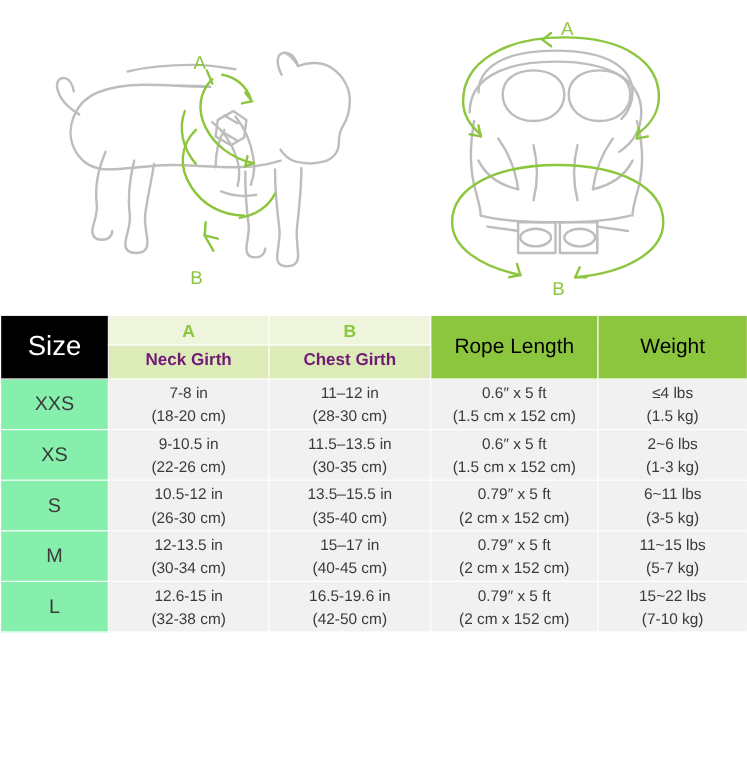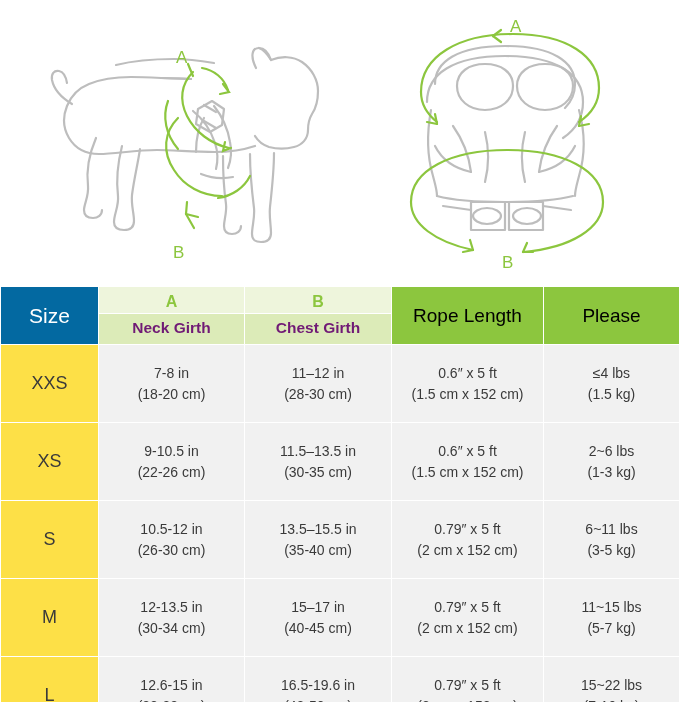--- a/index.html
+++ b/index.html
@@ -45,23 +45,23 @@
     width: 679px;
     margin-top: 10px;
     table-layout: fixed;
   }
   table.sizechart th, table.sizechart td {
     border: 1px solid #ffffff;
     text-align: center;
     vertical-align: middle;
   }
   .hdr-size {
-    background: #0369a1;
+    background: #000000;
     color: #ffffff;
-    font-size: 21px;
+    font-size: 25px;
     font-weight: normal;
     width: 98px;
     padding: 10px 0;
   }
   .hdr-green {
     background: #8cc63e;
     color: #000000;
     font-size: 19px;
     font-weight: normal;
     padding: 10px 0;
@@ -74,24 +74,24 @@
     border-bottom: none;
   }
   .hdr-sub-bot {
     background: #dcebb8;
     color: #701a75;
     font-size: 15.5px;
     padding: 5px 0 7px 0;
     border-top: none;
   }
   td.size-cell {
-    background: #fde047;
+    background: #86efac;
     color: #3a3a3a;
     font-size: 18px;
-    padding: 28px 0;
+    padding: 12px 0;
   }
   td.data-cell {
     background: #f1f1f1;
     color: #3a3a3a;
     font-size: 14px;
     line-height: 1.45;
     padding: 0 2px;
   }
 </style>
 </head>
@@ -226,21 +226,21 @@
       <col style="width:147px">
       <col style="width:152px">
       <col style="width:136px">
     </colgroup>
     <thead>
       <tr>
         <th class="hdr-size" rowspan="2">Size</th>
         <th class="hdr-sub-top">A</th>
         <th class="hdr-sub-top">B</th>
         <th class="hdr-green" rowspan="2">Rope Length</th>
-        <th class="hdr-green" rowspan="2">Please</th>
+        <th class="hdr-green" rowspan="2">Weight</th>
       </tr>
       <tr>
         <th class="hdr-sub-bot">Neck Girth</th>
         <th class="hdr-sub-bot">Chest Girth</th>
       </tr>
     </thead>
     <tbody id="chart-body">
         <tr>
           <td class="size-cell">XXS</td>
           <td class="data-cell">7-8 in<br>(18-20 cm)</td>

